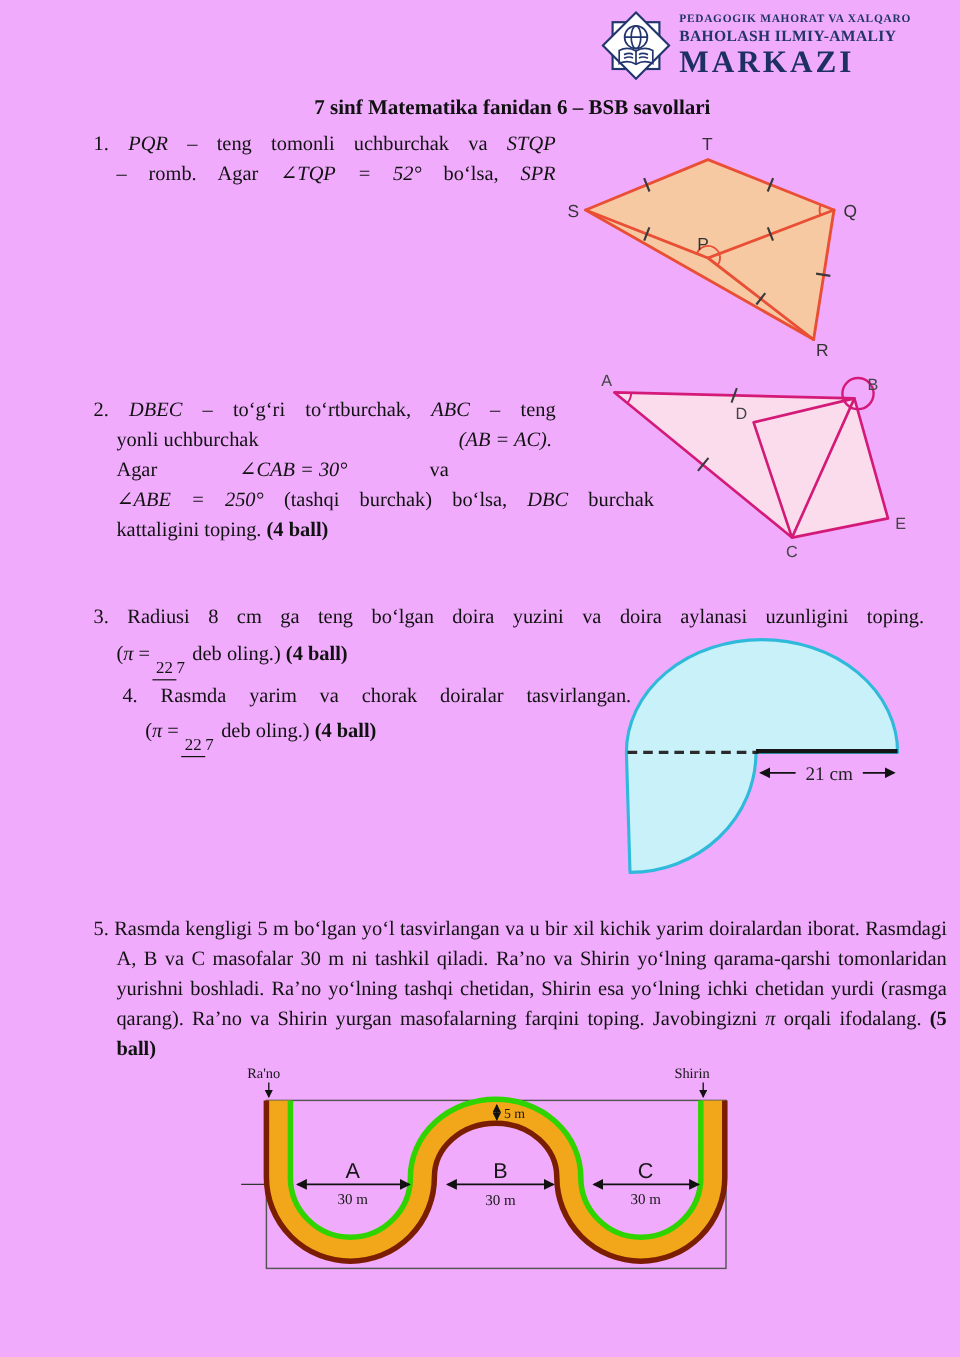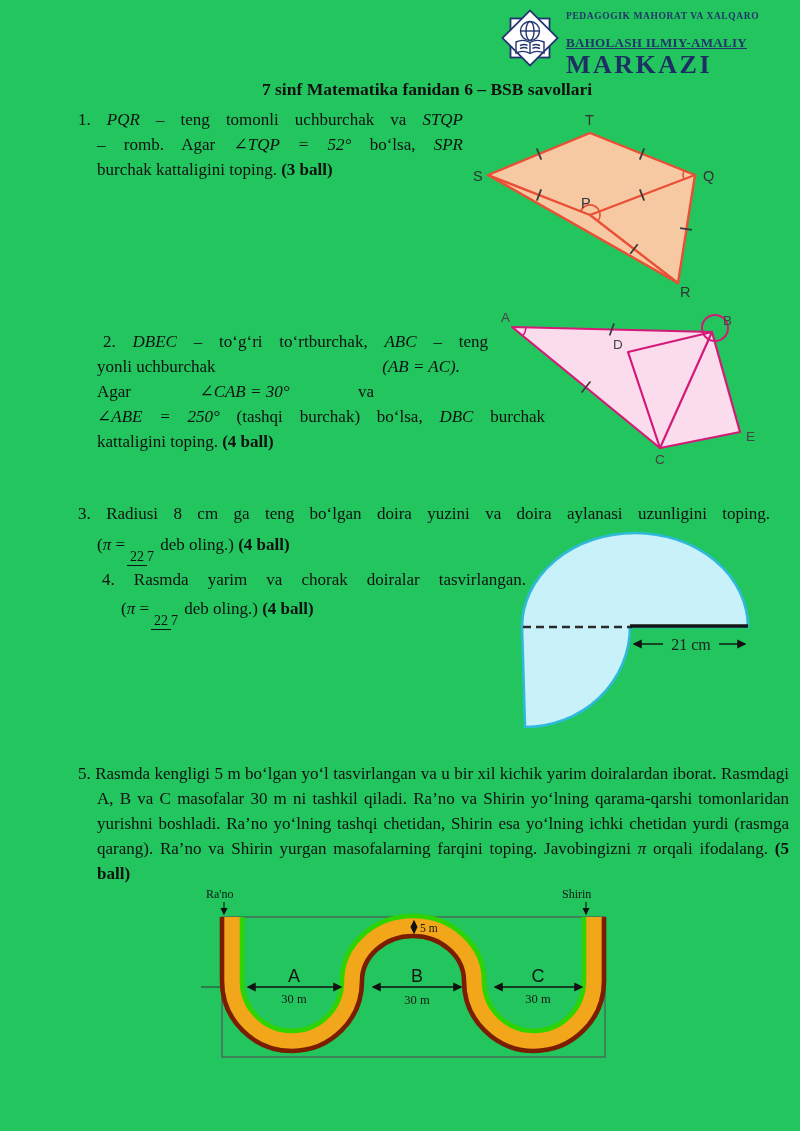--- a/index.html
+++ b/index.html
@@ -1,22 +1,22 @@
 <!DOCTYPE html>
 <html><head>
 <meta charset="utf-8">
 <style>
   html,body{margin:0;padding:0;background:#fff;}
-  .page{position:relative;width:800px;height:1131px;background:#22c55e;overflow:hidden;
+  .page{position:relative;width:800px;height:1131px;background:#f0abfc;overflow:hidden;
         font-family:"Liberation Serif","DejaVu Serif",serif;color:#111;}
   
   .logo{position:absolute;left:501px;top:8px;display:flex;align-items:flex-start;gap:7px;}
   .logo-text{display:flex;flex-direction:column;color:#22356b;}
   .lg1{font-size:9.5px;font-weight:bold;letter-spacing:0.6px;margin-top:3px;}
-  .lg2{font-size:13px;font-weight:bold;letter-spacing:0.3px;margin-top:14px;text-decoration:underline;}
+  .lg2{font-size:13px;font-weight:bold;letter-spacing:0.3px;margin-top:1px;}
   .lg3{font-size:26px;font-weight:bold;letter-spacing:2.5px;line-height:1.0;margin-top:1px;color:#1d2f63;}
   
   .title{position:absolute;left:0;top:79px;width:800px;text-align:center;padding-left:54px;
          box-sizing:border-box;font-weight:bold;font-size:17.5px;}
   
   .q{position:absolute;font-size:17px;line-height:25px;}
   .jlast{text-align:justify;text-align-last:justify;}
   .fline{display:flex;justify-content:space-between;}
   .qline{padding-left:19px;box-sizing:border-box;}
   .qp{text-align:justify;padding-left:19px;text-indent:-19px;}
@@ -62,21 +62,20 @@
       <span class="lg2">BAHOLASH ILMIY-AMALIY</span>
       <span class="lg3">MARKAZI</span>
     </div>
   </div>
 
   <div class="title">7 sinf Matematika fanidan 6 – BSB savollari</div>
 
   <div class="q" style="left:78px;top:107px;width:385px;">
     <div class="jlast"><span>1.</span> <span class="mi">PQR</span><span> – teng tomonli uchburchak va </span><span class="mi">STQP</span></div>
     <div class="jlast qline"><span>– romb. Agar </span><span class="mi">∠TQP = 52°</span><span> bo‘lsa, </span><span class="mi">SPR</span></div>
-    <div class="qline"><span>burchak kattaligini toping. </span><span class="score">(3 ball)</span></div>
   </div>
 
   <div class="fig" style="left:460px;top:108px;">
     <svg width="340" height="190" viewBox="0 0 340 190">
       <polygon points="28,67 130,25 235,67 218,175" fill="#f7c9a3"></polygon>
       <g stroke="#e94f35" stroke-width="2.4" stroke-linejoin="round" stroke-linecap="round" fill="none">
         <polygon points="28,67 130,25 235,67 218,175"></polygon>
         <path d="M28,67 L130,107 L235,67 M130,107 L218,175"></path>
       </g>
       <g stroke="#3a3a3a" stroke-width="1.8">
@@ -95,21 +94,21 @@
         <text x="13" y="73">S</text>
         <text x="125" y="17">T</text>
         <text x="243" y="73">Q</text>
         <text x="121" y="100">P</text>
         <text x="220" y="189">R</text>
       </g>
     </svg>
   </div>
 
   <div class="q" style="left:78px;top:329px;width:467px;">
-    <div class="jlast" style="width:385px;margin-left:25px;"><span>2.</span> <span class="mi">DBEC</span><span> – to‘g‘ri to‘rtburchak, </span><span class="mi">ABC</span><span> – teng</span></div>
+    <div class="jlast" style="width:385px;"><span>2.</span> <span class="mi">DBEC</span><span> – to‘g‘ri to‘rtburchak, </span><span class="mi">ABC</span><span> – teng</span></div>
     <div class="fline qline" style="width:382px;">
         <span>yonli uchburchak</span>
         <span class="mi">(AB = AC).</span>
       </div>
     <div class="fline qline" style="width:296px;">
         <span>Agar</span>
         <span class="mi">∠CAB = 30°</span>
         <span>va</span>
       </div>
     <div class="jlast qline" style="width:467px;"><span class="mi">∠ABE = 250°</span><span> (tashqi burchak) bo‘lsa, </span><span class="mi">DBC</span><span> burchak</span></div>

